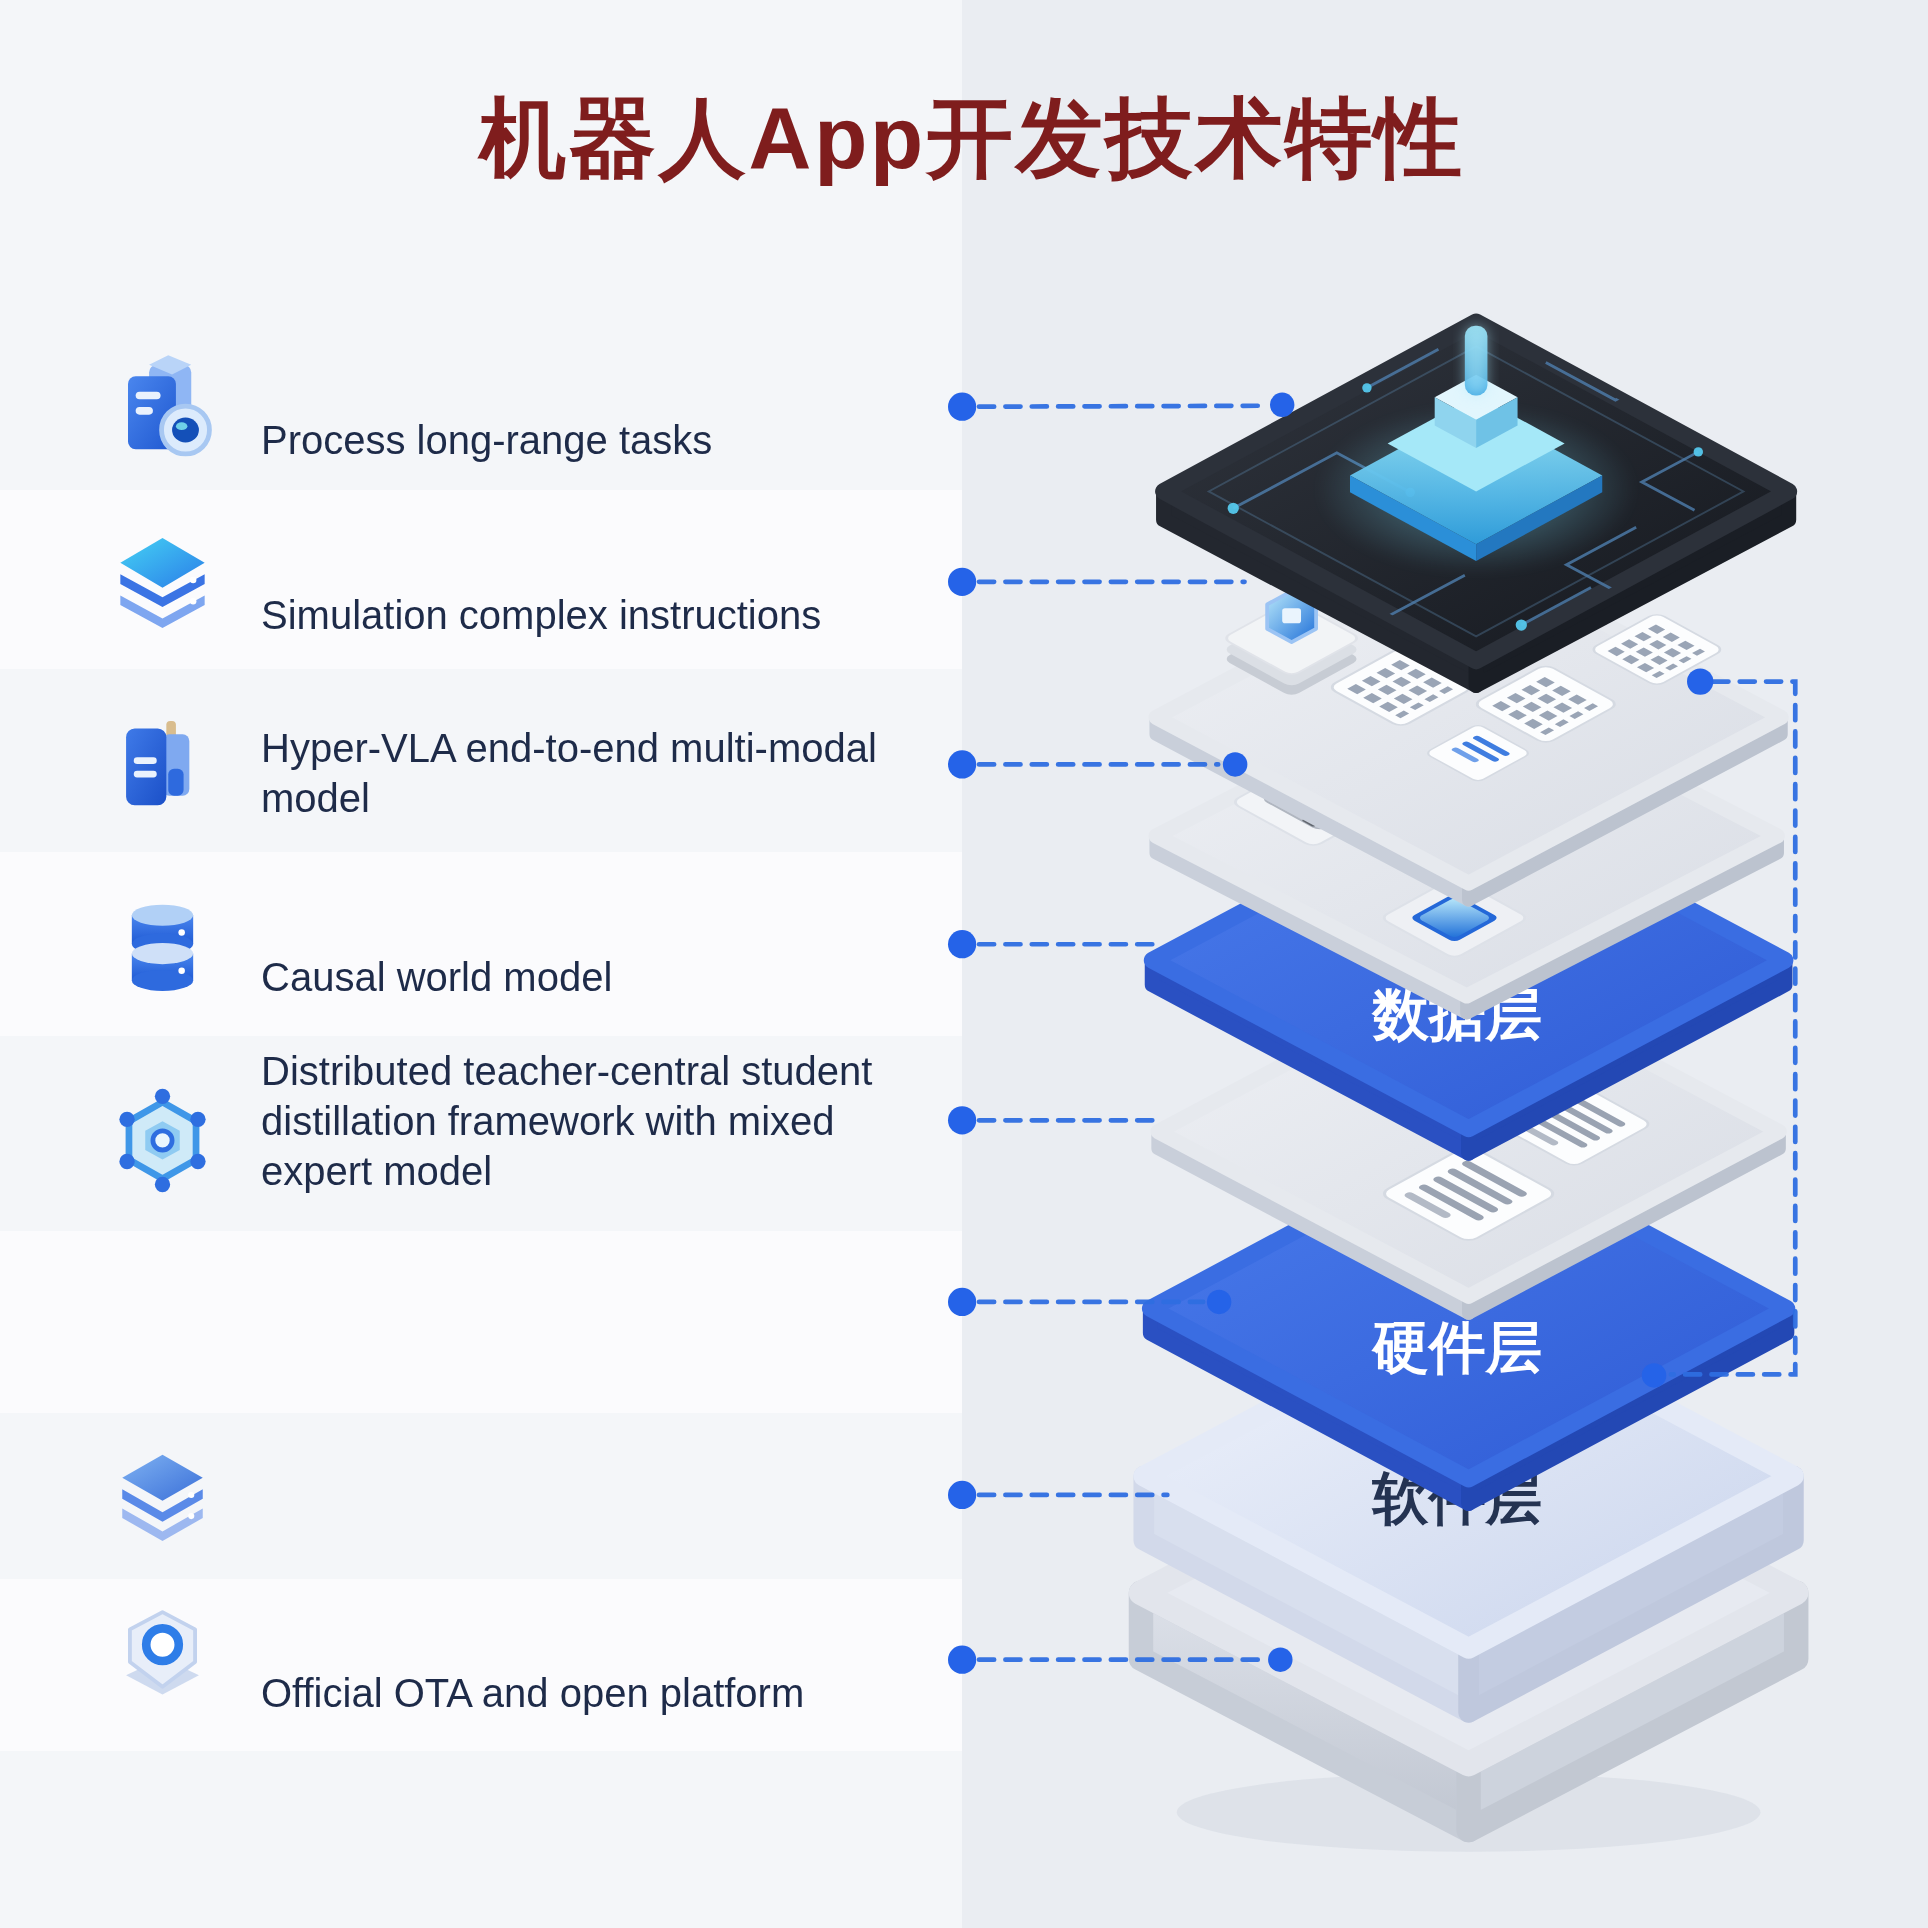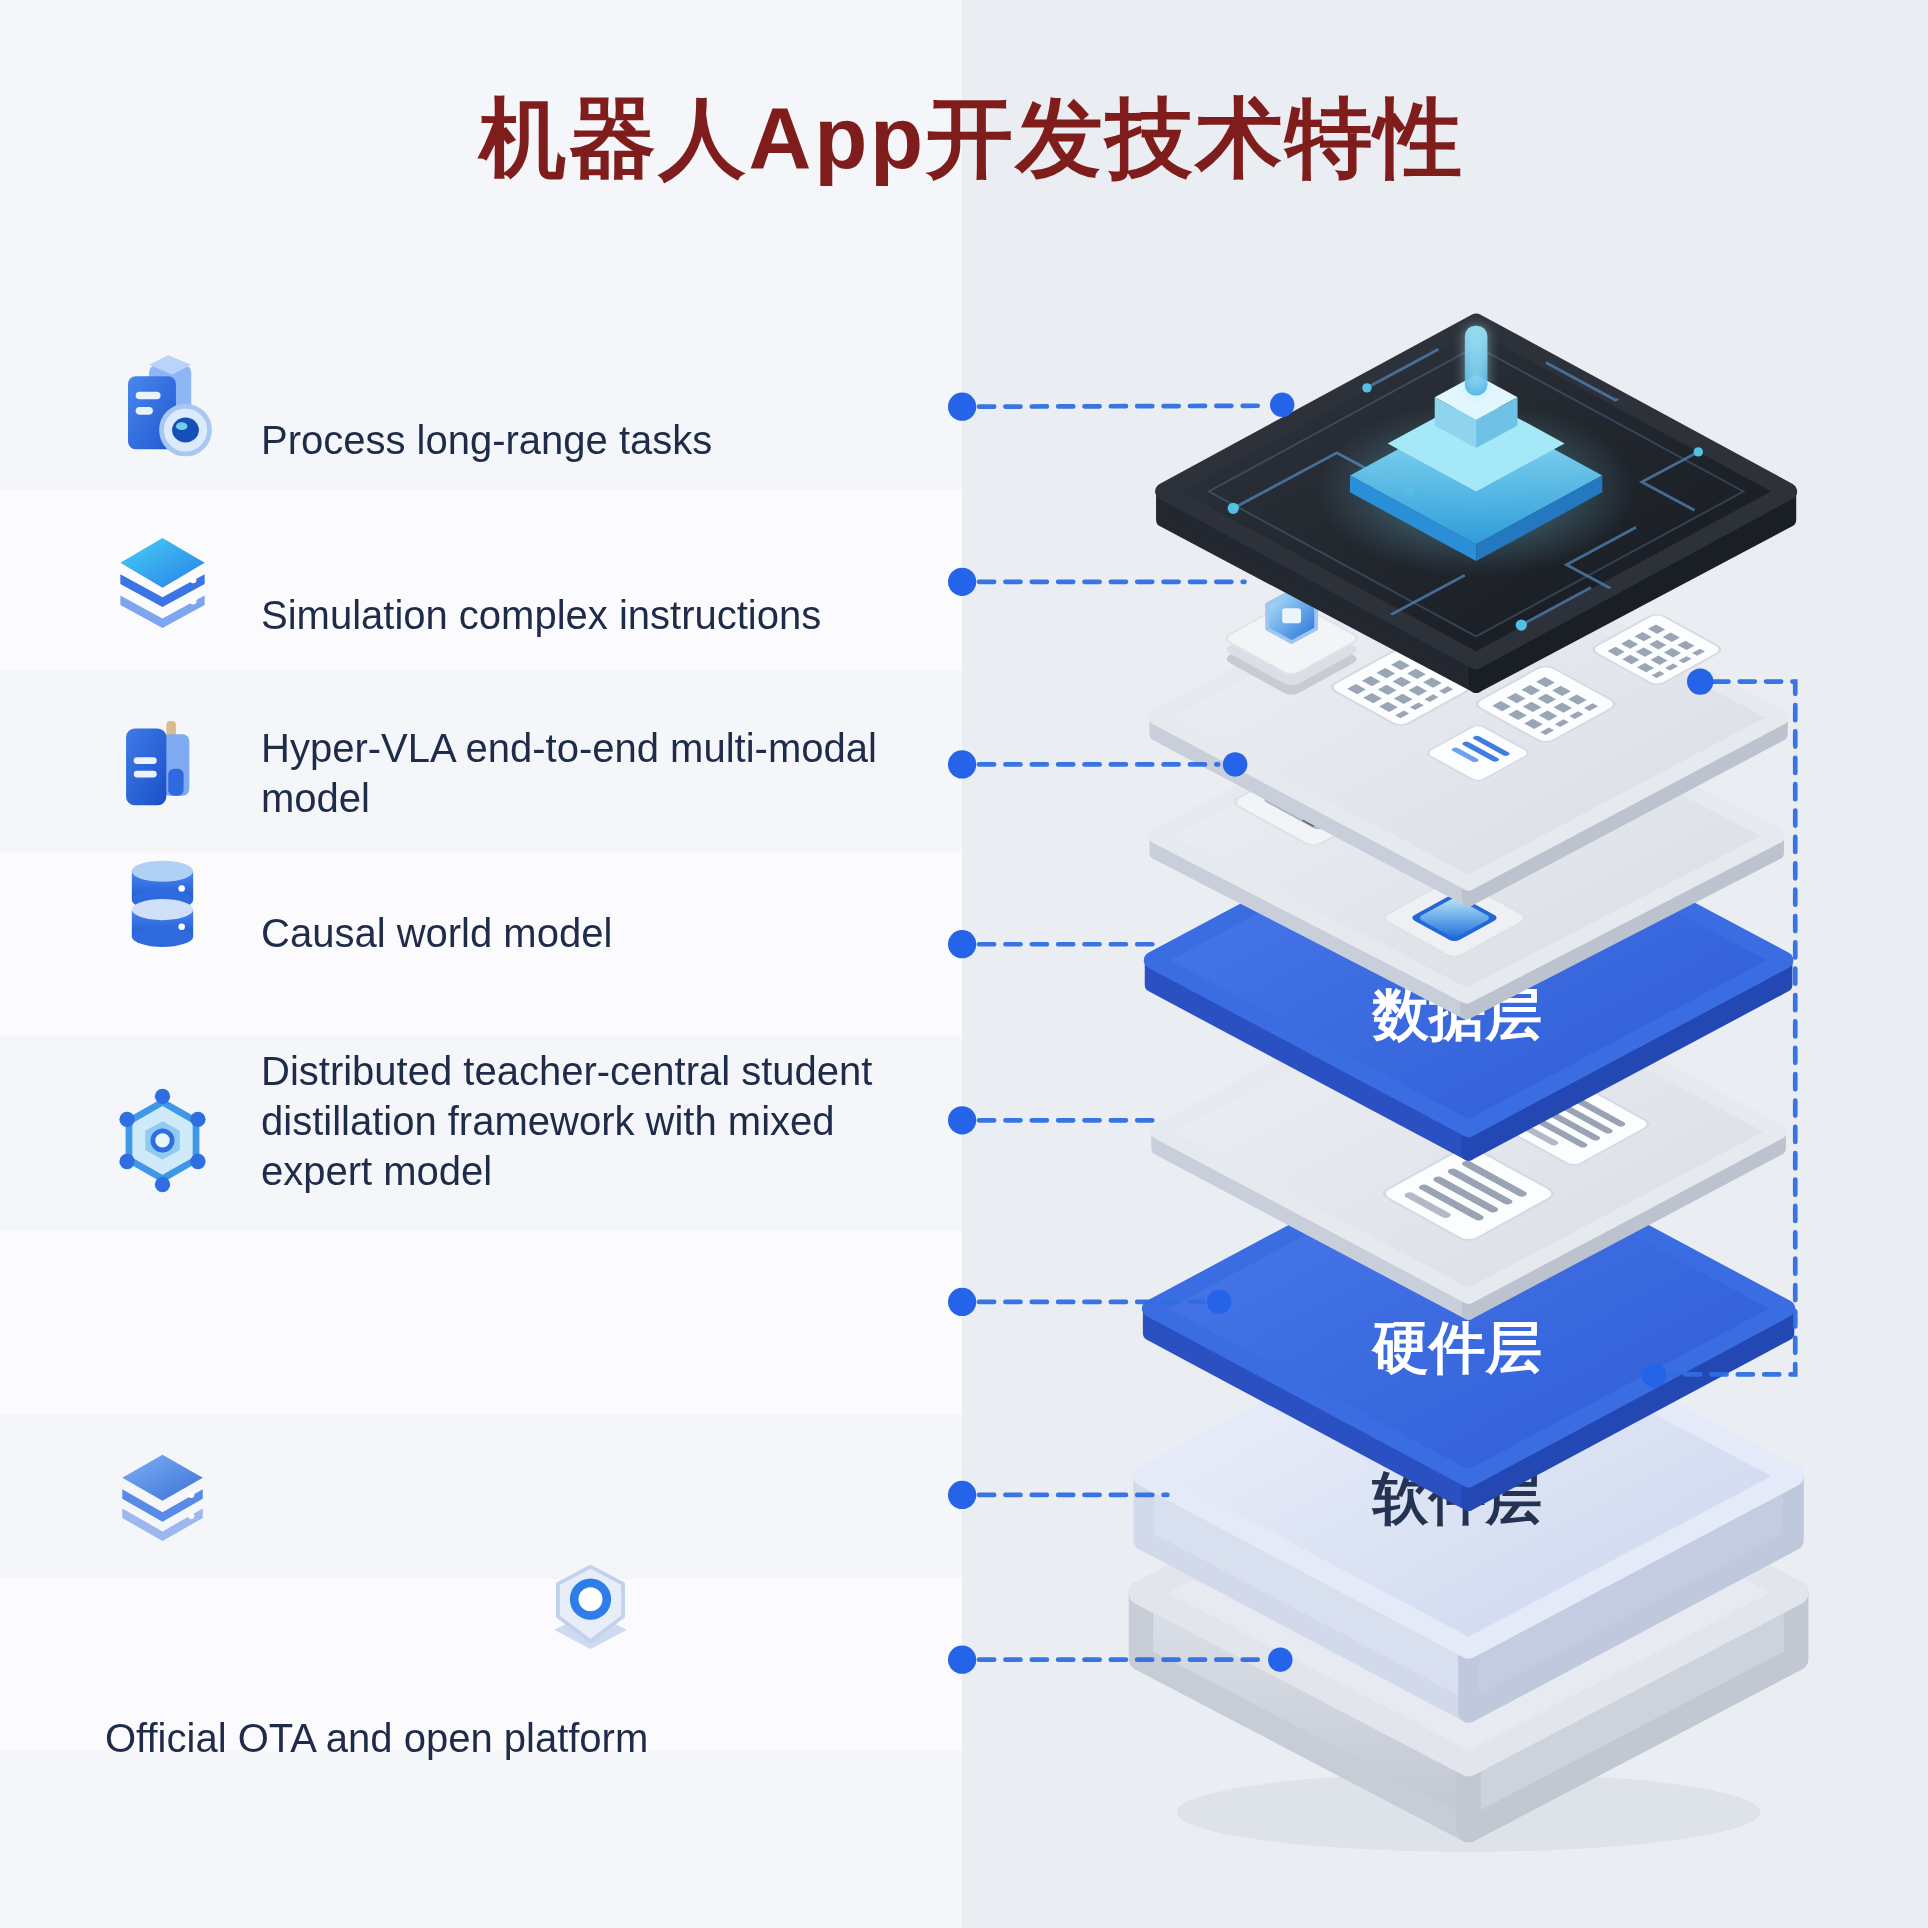--- a/index.html
+++ b/index.html
@@ -79,21 +79,21 @@
       <rect x="64" y="14" width="10" height="34" rx="4" fill="#d9bd8e"></rect>
       <rect x="60" y="28" width="28" height="64" rx="7" fill="#7fa9f0"></rect>
       <rect x="22" y="22" width="42" height="80" rx="9" fill="url(#i3b)"></rect>
       <rect x="30" y="52" width="24" height="7" rx="3.5" fill="#eaf2fd"></rect>
       <rect x="30" y="66" width="24" height="7" rx="3.5" fill="#eaf2fd"></rect>
       <rect x="66" y="64" width="16" height="28" rx="6" fill="#2e6ade"></rect>
     </svg>
     <div class="feature-label">Hyper-VLA end-to-end multi-modal model</div>
   </div>
 
-  <div class="feature-row" style="top:900px;">
+  <div class="feature-row" style="top:944px;">
     <svg class="feature-icon" viewBox="0 0 120 120">
       <defs>
           <linearGradient id="i4b" x1="0" y1="0" x2="0" y2="1">
             <stop offset="0" stop-color="#4a86ee"></stop>
             <stop offset="1" stop-color="#1f5ad4"></stop>
           </linearGradient>
         </defs>
       <rect x="28" y="30" width="64" height="30" fill="url(#i4b)"></rect>
       <ellipse cx="60" cy="60" rx="32" ry="11" fill="#2e6ade"></ellipse>
       <ellipse cx="60" cy="30" rx="32" ry="11" fill="#b1d0f6"></ellipse>
@@ -131,21 +131,21 @@
           </linearGradient>
         </defs>
       <path d="M18,54 L60,78 L102,54 L102,64 L60,88 L18,64 Z" fill="#5a8ae8"></path>
       <path d="M18,74 L60,98 L102,74 L102,84 L60,108 L18,84 Z" fill="#9db8f0"></path>
       <polygon points="60,18 102,42 60,66 18,42" fill="url(#i7t)"></polygon>
       <circle cx="90" cy="60" r="3.2" fill="#fff"></circle>
         <circle cx="90" cy="82" r="3.2" fill="#fff"></circle>
     </svg>
   </div>
 
-  <div class="feature-row" style="top:1660px;flex-direction:column;">
+  <div class="feature-row" style="top:1660px;">
     <svg class="feature-icon" viewBox="0 0 120 120">
       <polygon points="60,96 98,76 60,58 22,76" fill="#c6d4ec" opacity=".85"></polygon>
       <path d="M60,10 L94,28 L94,62 L60,88 L26,62 L26,28 Z" fill="#e8eef9" stroke="#c2d2ee" stroke-width="4" stroke-linejoin="round"></path>
       <circle cx="60" cy="44" r="17" fill="#ffffff" stroke="#2e7de8" stroke-width="9"></circle>
     </svg>
     <div class="feature-label">Official OTA and open platform</div>
   </div>
 
   <svg class="overlay" viewBox="0 0 2048 2048">
     <defs>

